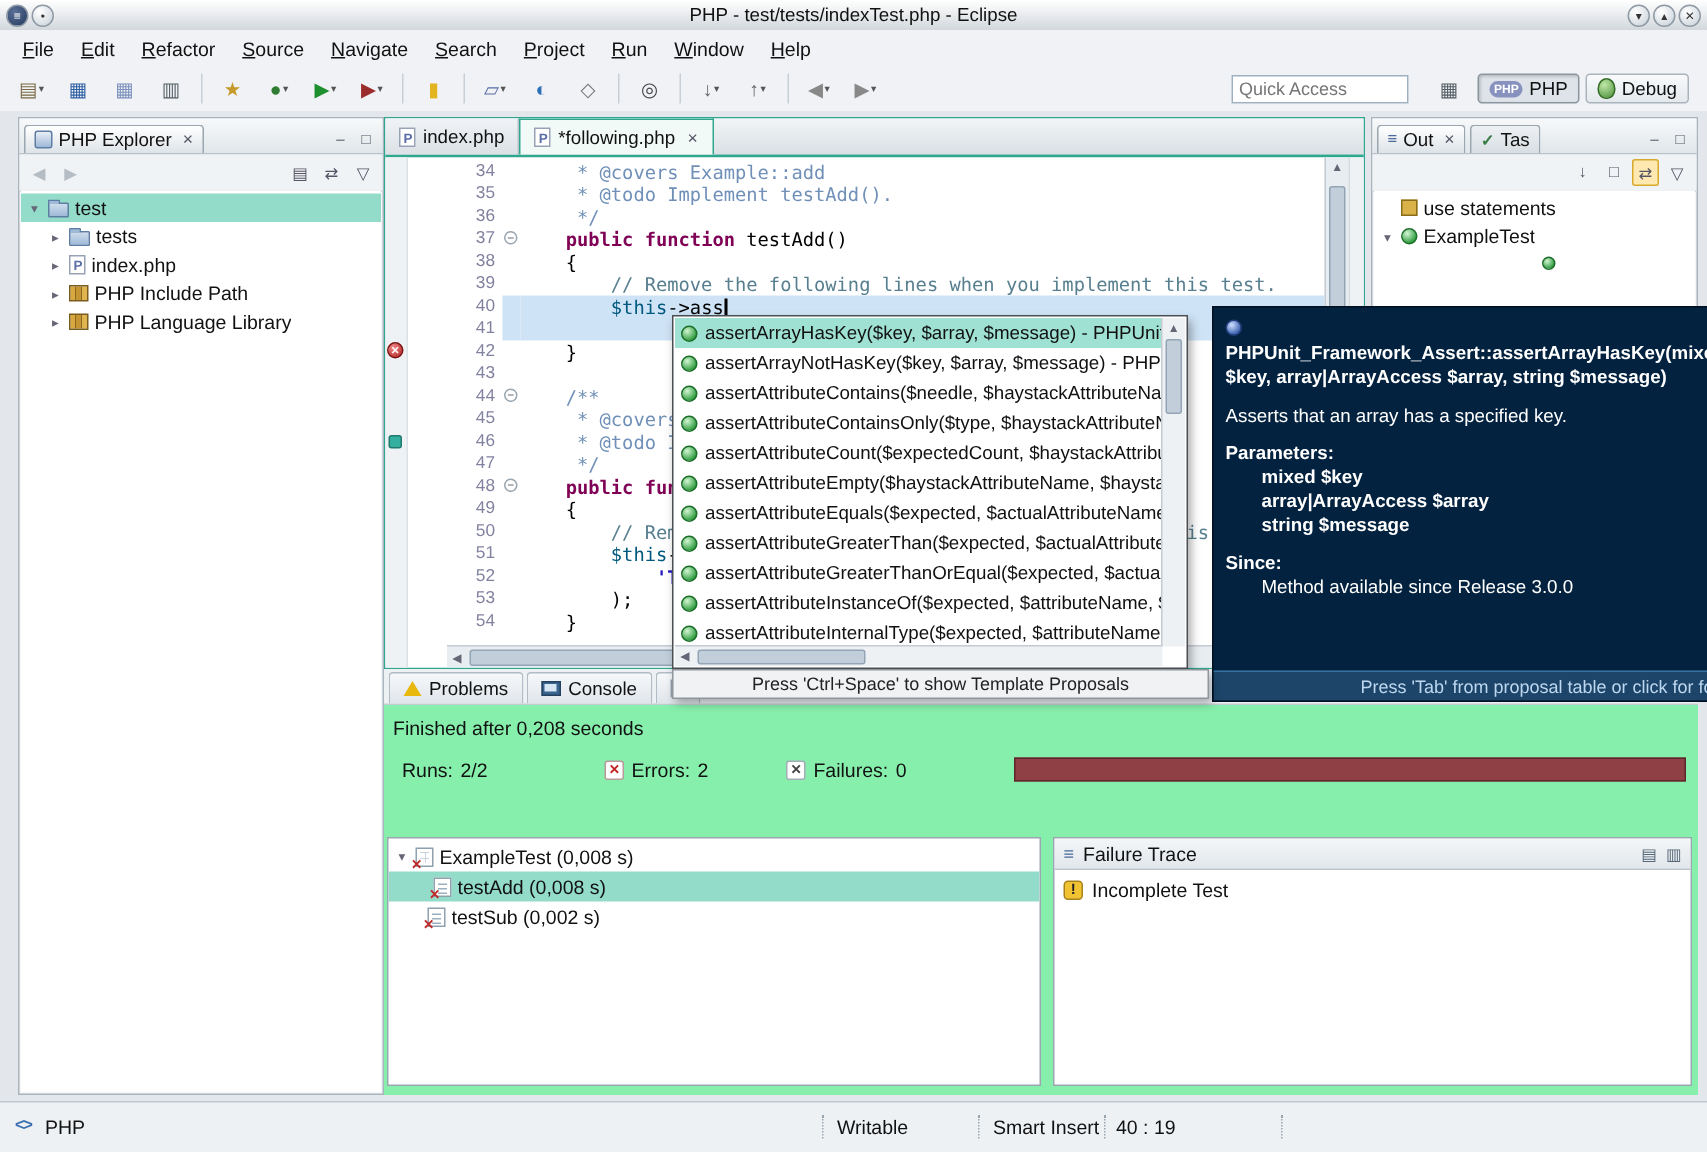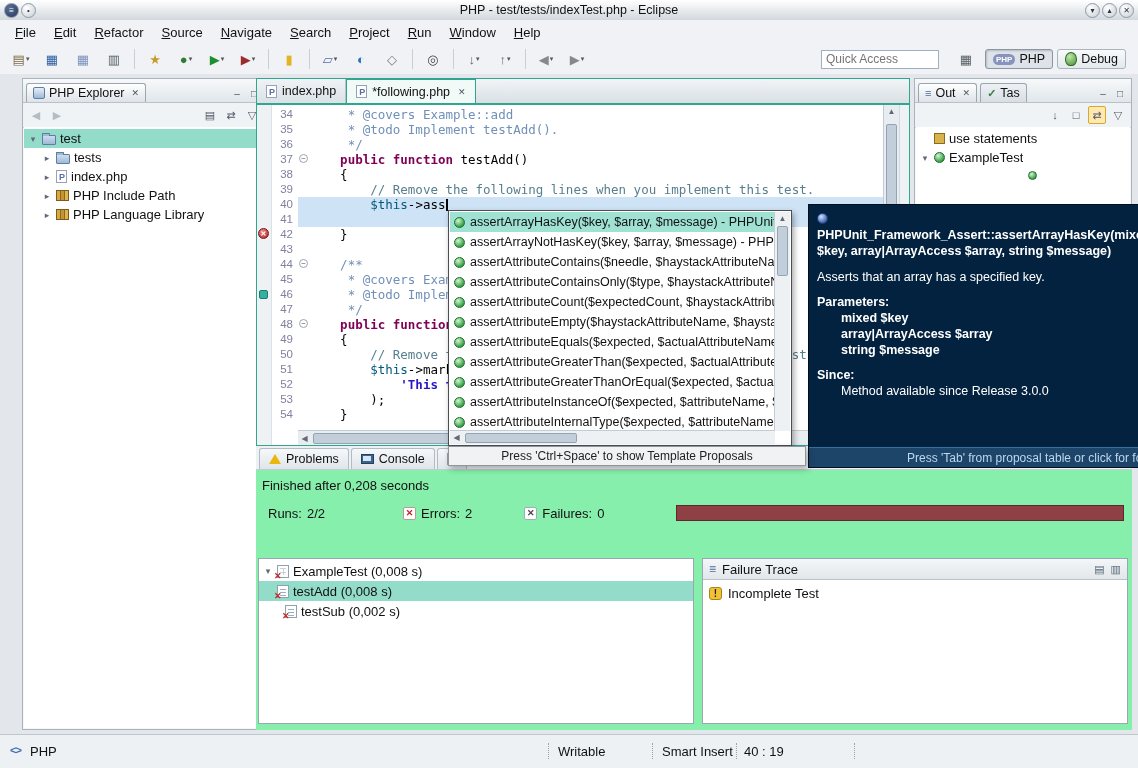--- a/index.html
+++ b/index.html
@@ -33,21 +33,21 @@
   .persp{display:flex;align-items:center;gap:4px;margin-right:6px;}
   .pbtn{display:flex;align-items:center;gap:4px;padding:2px 7px;border:1px solid #aab4bc;border-radius:3px;
     background:linear-gradient(#f8fafb,#e4e9ed);font-size:12.5px;}
   .pbtn.active{background:#dde3e8;border-color:#8a96a0;box-shadow:inset 1px 1px 2px rgba(0,0,0,.18);}
   .php-logo{background:#8892bf;color:#fff;font-size:8px;font-weight:bold;padding:1px 3px;border-radius:6px;}
   .bug-ico{width:10px;height:12px;border:1px solid #2f6b22;border-radius:50% 50% 45% 45%;
     background:radial-gradient(circle at 35% 30%,#bfe8a8,#4c8f3a);}
   
   .desk{position:absolute;top:74px;left:0;right:0;bottom:33px;background:#e3e7eb;}
   .panel{position:absolute;background:#f4f6f8;border:1px solid #a9b4bd;box-sizing:border-box;}
-  #explorer{left:22px;top:4px;width:244px;height:652px;}
+  #explorer{left:12px;top:4px;width:244px;height:652px;}
   #editor{left:256px;top:4px;width:654px;height:368px;border-color:#2fa78f;background:#fff;}
   #outline{left:914px;top:4px;width:218px;height:368px;}
   #bottom{left:256px;top:372px;width:876px;height:284px;border:none;background:transparent;}
   .phead{height:23px;background:linear-gradient(#f7f9fa,#e0e6ea);border-bottom:1px solid #b9c2c9;
     display:flex;align-items:flex-end;}
   .vtab{margin:2px 0 0 3px;padding:2px 6px;display:flex;align-items:center;gap:4px;
     background:linear-gradient(#ffffff,#dde3e8);border:1px solid #9aa6b0;border-bottom:none;
     border-radius:3px 3px 0 0;font-size:12.5px;white-space:nowrap;}
   .vtab.inactive{background:linear-gradient(#eef1f4,#d8dee3);}
   .tclose{font-size:9px;color:#556;margin-left:3px;}
@@ -101,21 +101,21 @@
   .etab{display:flex;align-items:center;gap:5px;padding:0 9px;font-size:12.5px;white-space:nowrap;
     border-right:1px solid #b9c2c9;background:linear-gradient(#f0f3f6,#dbe1e6);}
   .etab.active{background:#f2faf7;border:1px solid #2fa78f;border-bottom:none;}
   .ebody{position:relative;height:340px;display:flex;background:#fff;}
   .annot{width:14px;background:#eef2f5;border-right:1px solid #dbe1e6;position:relative;flex:none;}
   .mark-error{position:absolute;left:1px;width:11px;height:11px;border-radius:50%;
     background:radial-gradient(circle at 35% 30%,#f08a8a,#b02020);border:1px solid #7c1414;
     color:#fff;font-size:7px;font-weight:bold;display:flex;align-items:center;justify-content:center;box-sizing:border-box;}
   .mark-info{position:absolute;left:2px;width:9px;height:9px;background:#35b0a0;border:1px solid #1e7a6c;border-radius:2px;box-sizing:border-box;}
   .lwrap{flex:1;position:relative;overflow:hidden;}
-  .lines{position:absolute;top:2px;left:0;right:0;bottom:14px;overflow:hidden;}
+  .lines{position:absolute;top:2px;left:0;right:0;bottom:14px;overflow:hidden;padding-left:37px;}
   .cline{height:15px;display:flex;}
   .lnum{width:26px;flex:none;text-align:right;padding-right:5px;color:#8181a0;font-size:11.5px;line-height:15px;box-sizing:border-box;}
   .lfold{width:12px;flex:none;position:relative;}
   .foldm{position:absolute;left:1px;top:2px;width:9px;height:9px;border:1px solid #9aa6b0;border-radius:50%;
     background:#fff;color:#556;font-size:8px;line-height:7px;text-align:center;box-sizing:border-box;}
   .lcode{flex:1;font-family:"DejaVu Sans Mono",monospace;font-size:12.5px;line-height:15px;white-space:pre;overflow:hidden;}
   .cline.hl .lfold,.cline.hl .lcode{background:#cfe3f6;}
   .c-doc{color:#7090b8;}
   .c-kw{color:#7f0055;font-weight:bold;}
   .c-comment{color:#577f8f;}
@@ -600,21 +600,21 @@
           </span>
           <span class="runbar"></span>
         </div>
         <div class="lower">
           <div class="ttree" id="test-tree">
               <div class="trow" style="padding-left: 4px;">
                 <span class="chev">▾</span>
                 <span class="ico ico-suite"></span>
                 <span class="tlabel">ExampleTest (0,008 s)</span>
               </div>
-              <div class="trow sel" style="padding-left: 4px;">
+              <div class="trow sel" style="padding-left: 16px;">
                 <span class="chev"></span>
                 <span class="ico ico-test"></span>
                 <span class="tlabel">testAdd (0,008 s)</span>
               </div>
               <div class="trow" style="padding-left: 12px;">
                 <span class="chev"></span>
                 <span class="ico ico-test"></span>
                 <span class="tlabel">testSub (0,002 s)</span>
               </div>
             </div>

